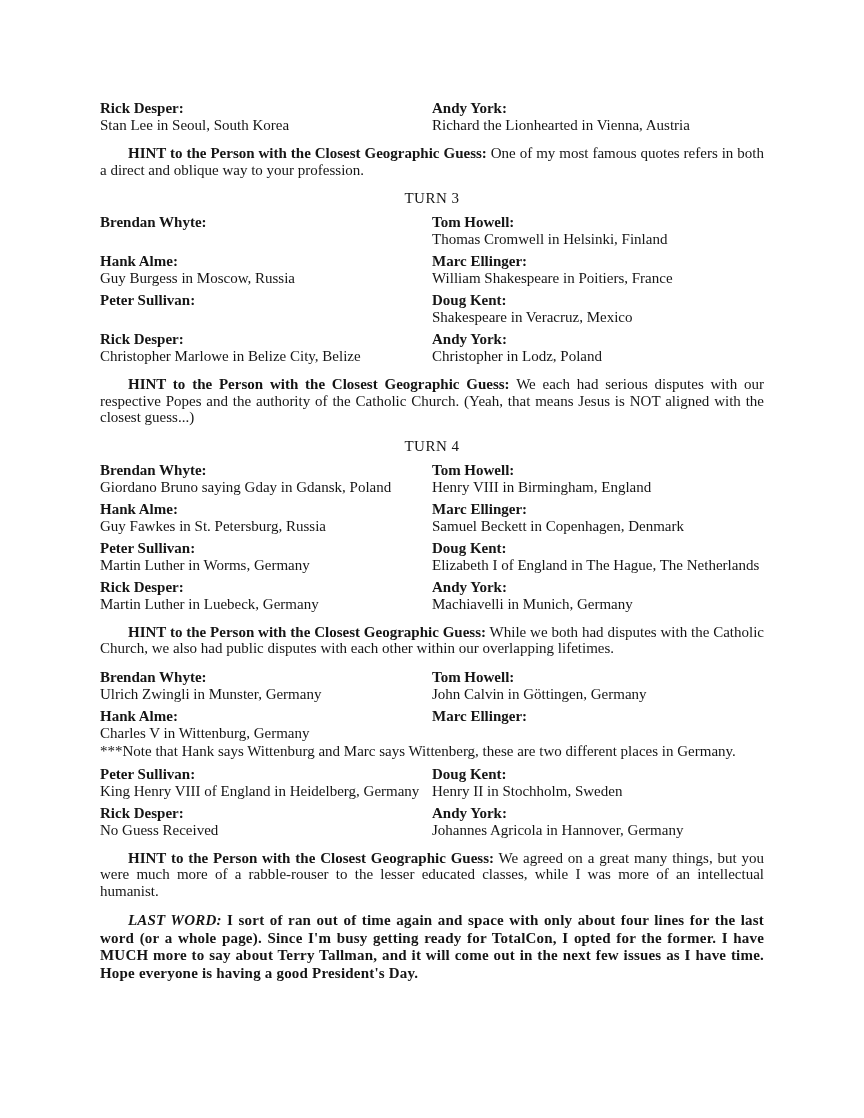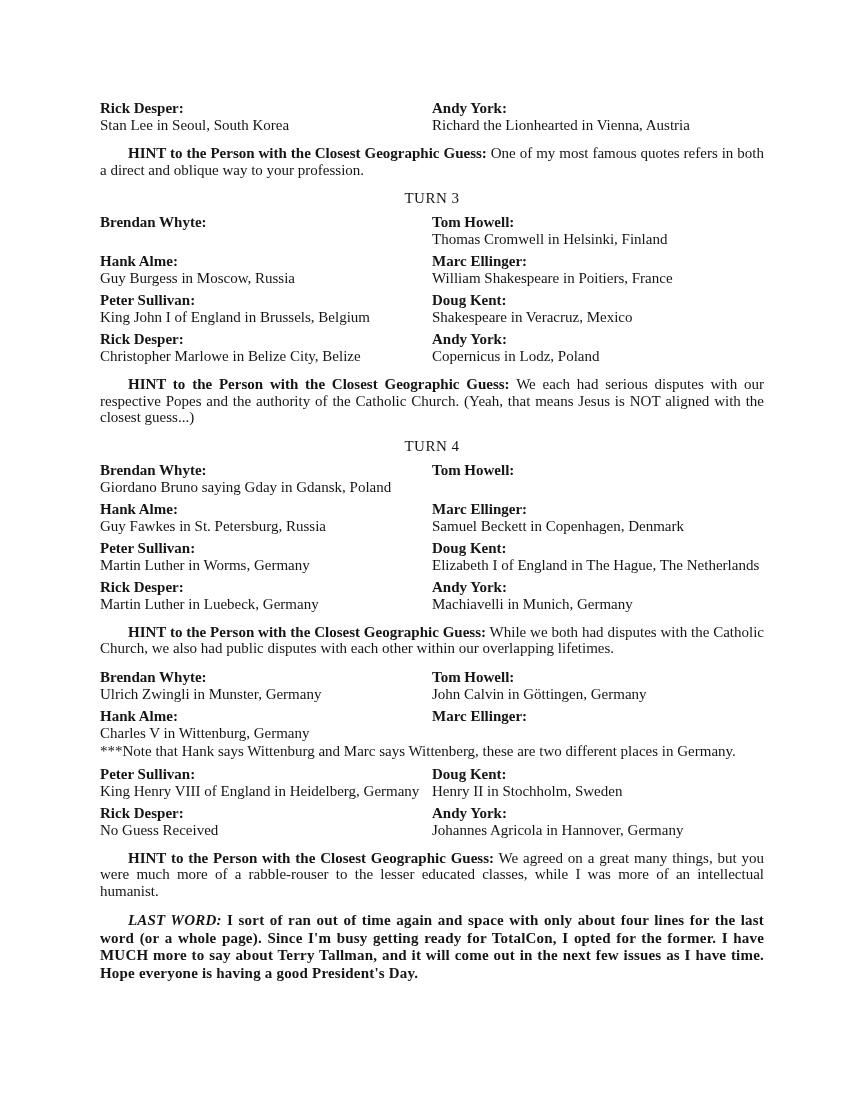--- a/index.html
+++ b/index.html
@@ -97,53 +97,53 @@
     </div>
     <div class="entry">
       <div class="p-name">Marc Ellinger:</div>
       <div class="p-guess">William Shakespeare in Poitiers, France</div>
     </div>
   </div>
 
   <div class="pair-row">
     <div class="entry">
       <div class="p-name">Peter Sullivan:</div>
-      <div class="p-guess">King John I of England in Brussels, Belgium</div>
     </div>
     <div class="entry">
       <div class="p-name">Doug Kent:</div>
       <div class="p-guess">Shakespeare in Veracruz, Mexico</div>
     </div>
   </div>
 
   <div class="pair-row">
     <div class="entry">
       <div class="p-name">Rick Desper:</div>
       <div class="p-guess">Christopher Marlowe in Belize City, Belize</div>
     </div>
     <div class="entry">
       <div class="p-name">Andy York:</div>
-      <div class="p-guess">Copernicus in Lodz, Poland</div>
+      <div class="p-guess">Christopher in Lodz, Poland</div>
     </div>
   </div>
 
   <p class="hint">
     <span class="hint-label">HINT to the Person with the Closest Geographic Guess:</span>
     <span>We each had serious disputes with our respective Popes and the authority of the Catholic Church. (Yeah, that means Jesus is NOT aligned with the closest guess...)</span>
   </p>
 
   <div class="turn-title">TURN 4</div>
 
   <div class="pair-row">
     <div class="entry">
       <div class="p-name">Brendan Whyte:</div>
       <div class="p-guess">Giordano Bruno saying Gday in Gdansk, Poland</div>
     </div>
     <div class="entry">
       <div class="p-name">Tom Howell:</div>
+      <div class="p-guess">Henry VIII in Birmingham, England</div>
     </div>
   </div>
 
   <div class="pair-row">
     <div class="entry">
       <div class="p-name">Hank Alme:</div>
       <div class="p-guess">Guy Fawkes in St. Petersburg, Russia</div>
     </div>
     <div class="entry">
       <div class="p-name">Marc Ellinger:</div>

